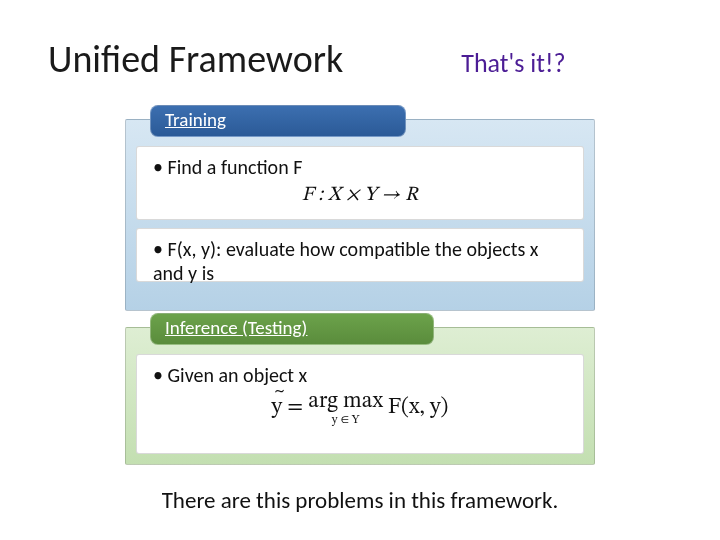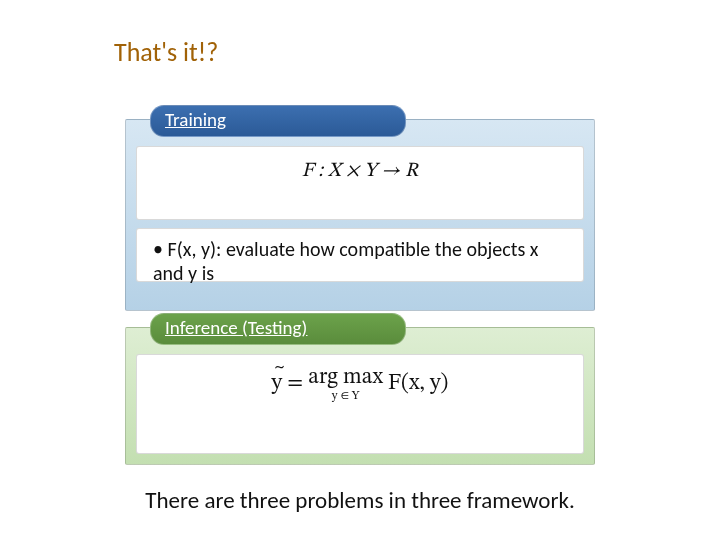--- a/index.html
+++ b/index.html
@@ -19,22 +19,22 @@
     display: flex;
     align-items: baseline;
   }
   .title {
     font-size: 38px;
     color: #1a1a1a;
     font-weight: 400;
   }
   .subtitle {
     font-size: 26px;
-    color: #a16207;
-    margin-left: 66px;
+    color: #4c1d95;
+    margin-left: 118px;
     font-weight: 400;
   }
   .block {
     position: absolute;
     left: 125px;
     width: 470px;
     border: 1px solid rgba(0,0,0,0.15);
     border-radius: 2px;
   }
   .block-blue {
@@ -45,31 +45,31 @@
   .block-green {
     top: 327px;
     height: 138px;
     background: linear-gradient(180deg, #deeed3 0%, #c3dfb1 100%);
   }
   .tab {
     position: absolute;
     top: -15px;
     left: 24px;
     height: 32px;
-    border-radius: 14px;
+    border-radius: 8px;
     color: #fff;
     font-size: 19px;
     padding: 0 14px 4px 14px;
     display: flex;
     align-items: center;
     min-width: 220px;
     border: 1px solid rgba(255,255,255,0.3);
   }
   .tab-blue  { background: linear-gradient(180deg, #3c6fb0 0%, #2b5a97 100%); width: 256px; }
-  .tab-green { background: linear-gradient(180deg, #6ca24b 0%, #5a8c3c 100%); width: 256px; text-decoration: underline; }
+  .tab-green { background: linear-gradient(180deg, #6ca24b 0%, #5a8c3c 100%); width: 284px; text-decoration: underline; }
   .tab-label { text-decoration: underline; }
   .white-card {
     position: absolute;
     left: 10px;
     right: 10px;
     background: #fff;
     border: 1px solid rgba(0,0,0,0.15);
     border-radius: 3px;
     padding: 8px 16px 8px 16px;
     font-size: 20px;
@@ -101,39 +101,42 @@
     top: 486px;
     text-align: center;
     font-size: 23px;
     color: #111;
   }
 </style>
 </head>
 <body>
 
 <div class="title-row">
+  <div class="title">Unified Framework</div>
   <div class="subtitle">That's it!?</div>
 </div>
 
 <div class="block block-blue">
   <div class="tab tab-blue">
     <span class="tab-label">Training</span>
   </div>
   <div class="white-card card-train-1">
+    <div>• Find a function F</div>
     <div class="formula-img">F : X × Y → R</div>
   </div>
   <div class="white-card card-train-2">
     <div>• F(x, y): evaluate how compatible the objects x and y is</div>
   </div>
 </div>
 
 <div class="block block-green">
   <div class="tab tab-green">
     <span class="tab-label">Inference (Testing)</span>
   </div>
   <div class="white-card card-test">
+    <div>• Given an object x</div>
     <div class="formula-large">
       <span class="tilde"><span>y</span></span><span> = </span><span class="argmax-wrap"><span>arg max</span><span class="argmax-sub">y ∈ Y</span></span><span> F(x, y)</span>
     </div>
   </div>
 </div>
 
-<div class="footer-line">There are three problems in three framework.</div>
+<div class="footer-line">There are this problems in this framework.</div>
 
 </body></html>

